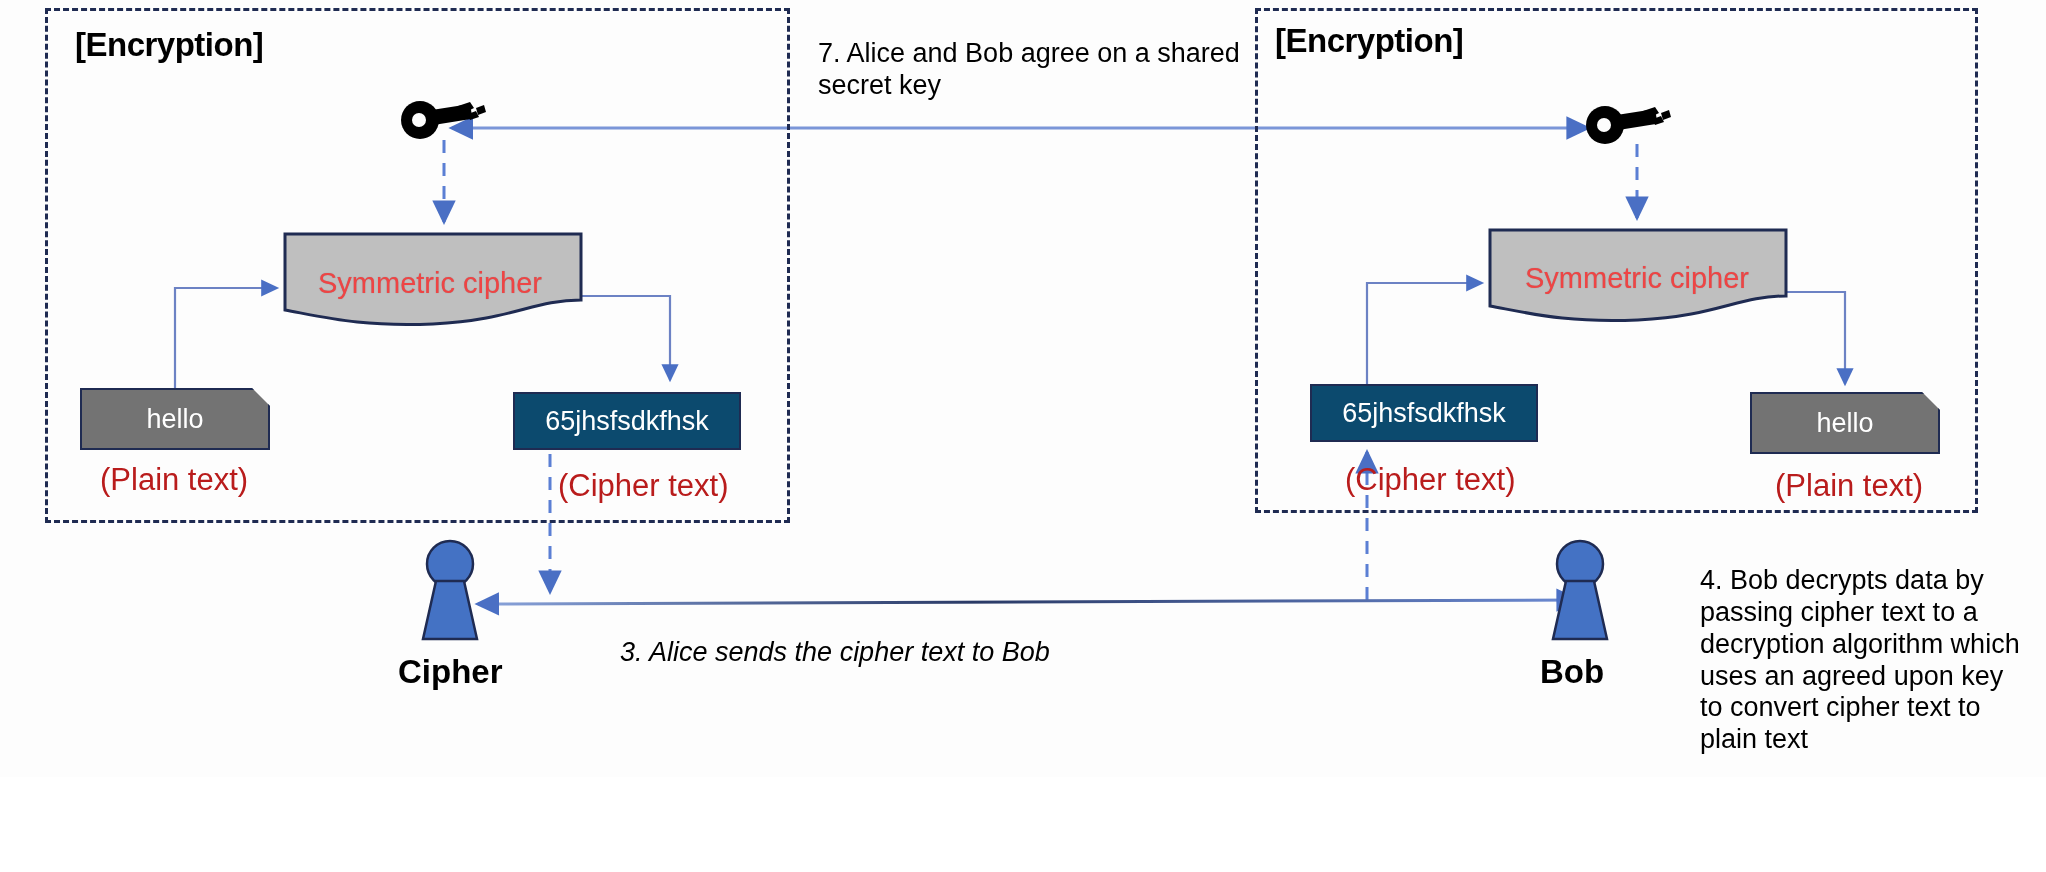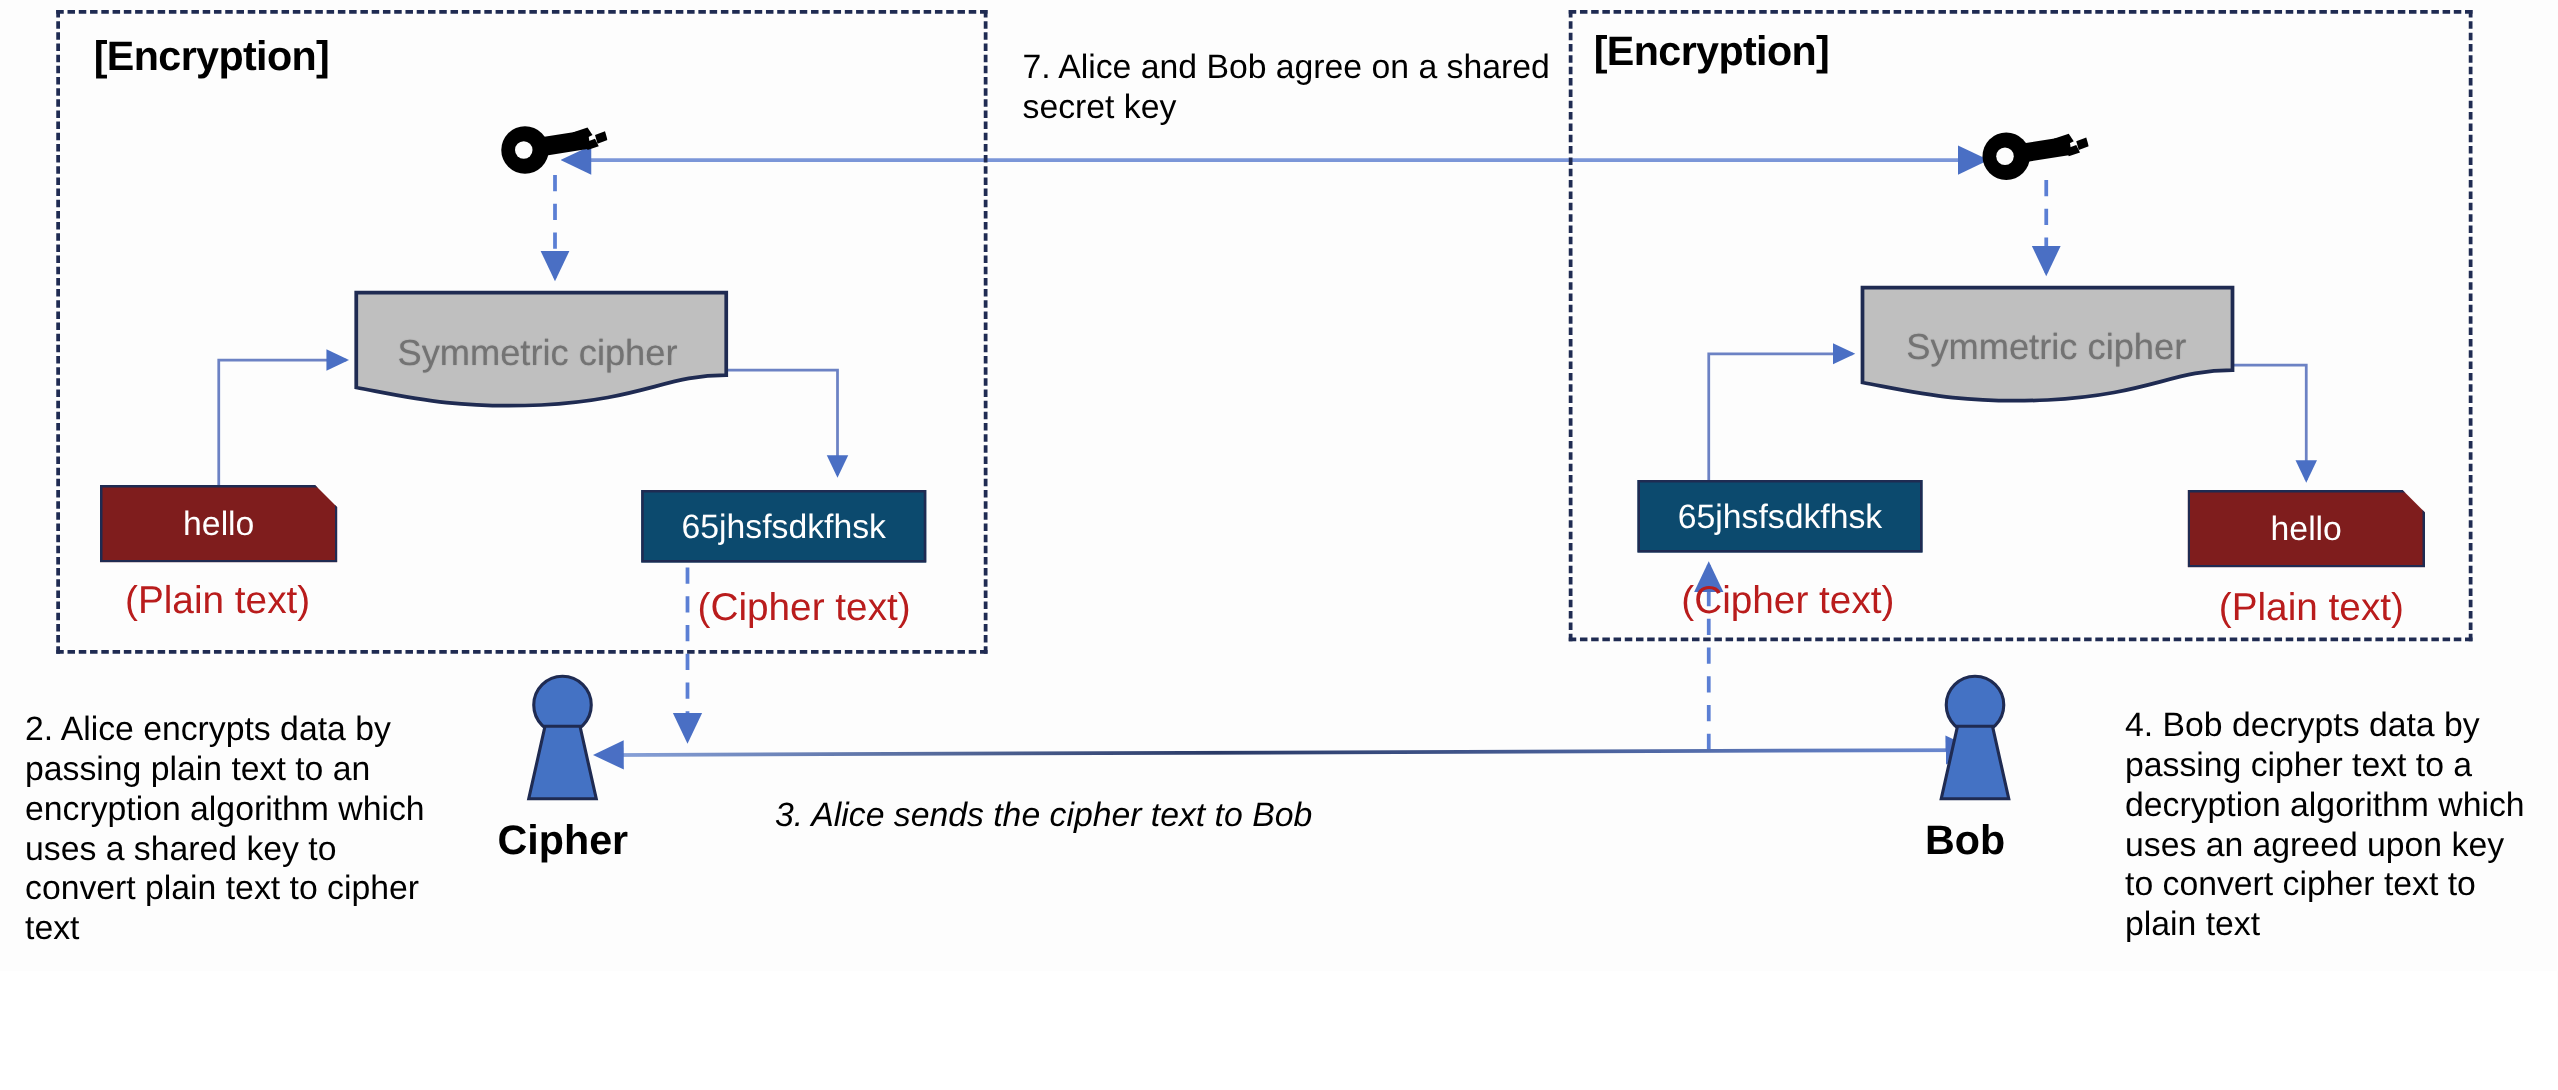--- a/index.html
+++ b/index.html
@@ -39,41 +39,41 @@
   .key-icon { position: absolute; }
   #key-left  { left: 400px;  top: 95px; }
   #key-right { left: 1585px; top: 100px; }
 
   
   .cipher-shape { position: absolute; }
   #cipher-left  { left: 283px;  top: 232px; }
   #cipher-right { left: 1488px; top: 228px; }
   .cipher-label {
     position: absolute;
-    color: #737373;
+    color: #ef4444;
     font-size: 29px;
     white-space: nowrap;
     text-shadow: 0 0 1px rgba(0,0,0,0.25);
   }
   #cipher-label-left  { left: 318px;  top: 267px; }
   #cipher-label-right { left: 1525px; top: 262px; }
 
   
   .databox {
     position: absolute;
     display: flex;
     align-items: center;
     justify-content: center;
     color: #ffffff;
     font-size: 27px;
     box-sizing: border-box;
     white-space: nowrap;
   }
   .plainbox {
-    background: #7f1d1d;
+    background: #737373;
     border: 2px solid #1f2b52;
     clip-path: polygon(0 0, calc(100% - 18px) 0, 100% 18px, 100% 100%, 0 100%);
   }
   .cipherbox {
     background: #0c4a6e;
     border: 2px solid #1f2b52;
   }
   #box-plain-left   { left: 80px;   top: 388px;  width: 190px; height: 62px; }
   #box-cipher-left  { left: 513px;  top: 392px;  width: 228px; height: 58px; }
   #box-cipher-right { left: 1310px; top: 384px;  width: 228px; height: 58px; }
@@ -256,17 +256,16 @@
 
   <div class="person" id="person-bob">
     <svg width="70" height="106" viewBox="0 0 70 106" xmlns="http://www.w3.org/2000/svg">
       <circle cx="35" cy="26" r="23" fill="#4472c4" stroke="#1f2b52" stroke-width="2.5"></circle>
       <path d="M21,43 L49,43 L62,101 L8,101 Z" fill="#4472c4" stroke="#1f2b52" stroke-width="2.5"></path>
     </svg>
   </div>
   <div class="person-name" id="name-bob">Bob</div>
 
   <div class="step-text" id="step1">7. Alice and Bob agree on a shared secret key</div>
-  <div class="step-text" id="step2">2.  Alice encrypts data by passing plain text to an encryption algorithm which uses a shared key to convert plain text to cipher text</div>
   <div class="step-text" id="step3">3. Alice sends the cipher text to Bob</div>
   <div class="step-text" id="step4">4. Bob decrypts data by passing cipher text to a decryption algorithm which uses an agreed upon key to convert cipher text to plain text</div>
 
 </div>
 
 </body></html>

